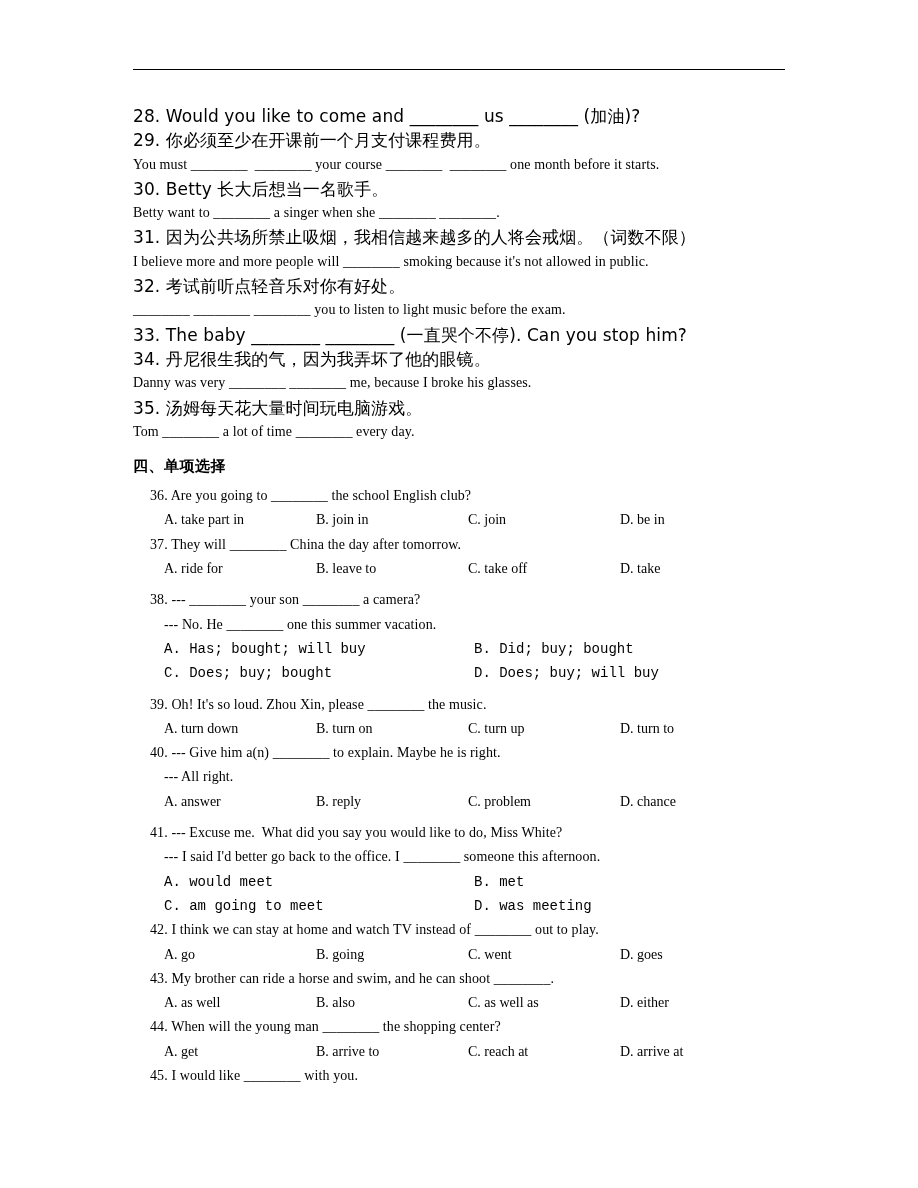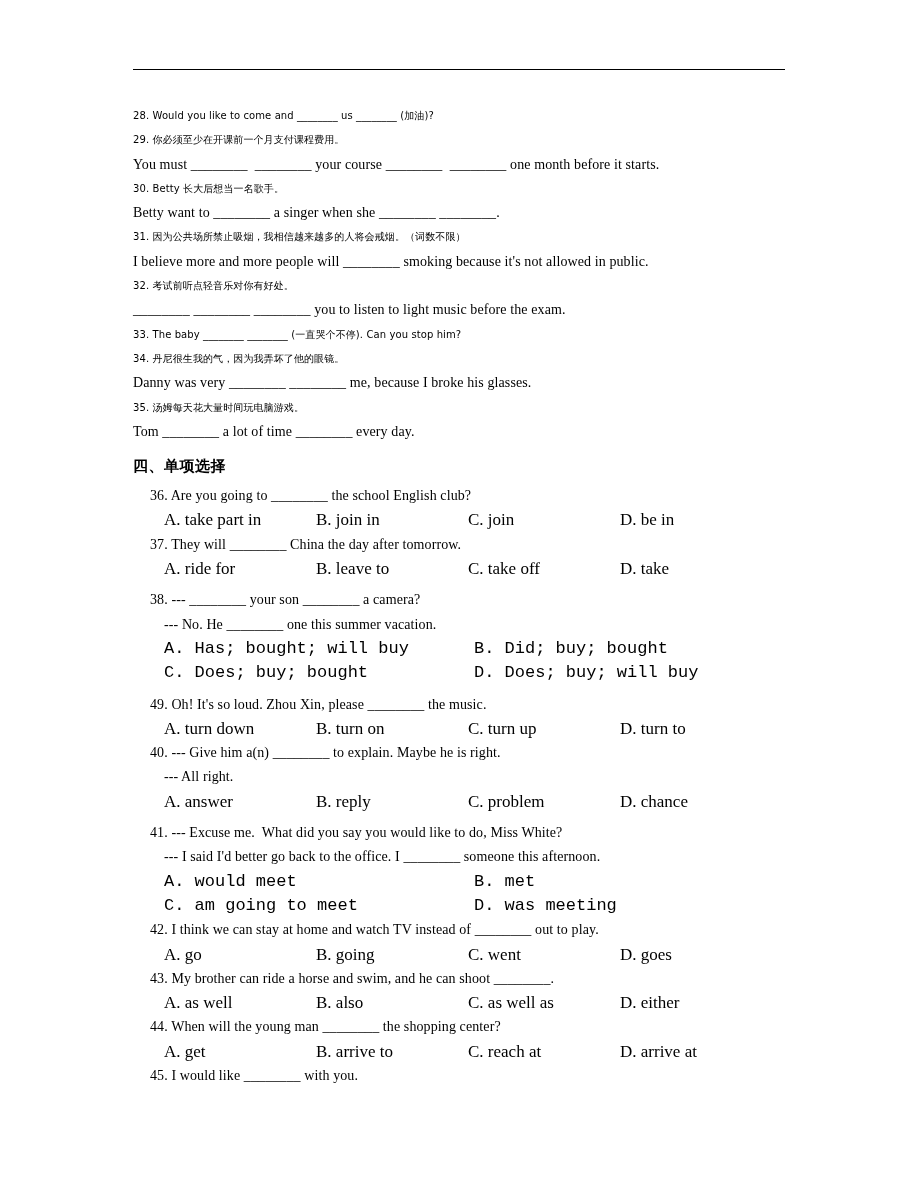--- a/index.html
+++ b/index.html
@@ -34,40 +34,40 @@
     width: 660px;
   }
   .line {
     font-size: 14px;
     line-height: 24.3px;
     white-space: pre;
     letter-spacing: 0.1px;
   }
   .cn {
     font-family: "DejaVu Sans", sans-serif;
-    font-size: 10px;
+    font-size: 17px;
   }
   .section-head {
     font-family: "DejaVu Sans", sans-serif;
     font-weight: bold;
     font-size: 15px;
     line-height: 32px;
     margin-top: 6px;
     margin-bottom: 2px;
     letter-spacing: 0.5px;
   }
   .q {
     margin-left: 0px;
   }
   .q-ind {
     margin-left: 17px;
   }
   .opt-row {
     display: flex;
-    font-size: 17px;
+    font-size: 14px;
     line-height: 24.3px;
     margin-left: 17px;
     white-space: pre;
   }
   .opt-row.indent2 {
     margin-left: 31px;
   }
   .opt4 > span {
     width: 152px;
     flex: 0 0 152px;
@@ -113,21 +113,21 @@
       <div class="line q-ind">36. Are you going to ________ the school English club?</div>
       <div class="opt-row opt4 indent2"><span>A. take part in</span><span>B. join in</span><span>C. join</span><span>D. be in</span></div>
       <div class="line q-ind">37. They will ________ China the day after tomorrow.</div>
       <div class="opt-row opt4 indent2"><span>A. ride for</span><span>B. leave to</span><span>C. take off</span><span>D. take</span></div>
       <div class="gap"></div>
       <div class="line q-ind">38. --- ________ your son ________ a camera?</div>
       <div class="line q-ind" style="margin-left: 31px;">--- No. He ________ one this summer vacation.</div>
       <div class="opt-row opt2 indent2"><span>A. Has; bought; will buy</span><span>B. Did; buy; bought</span></div>
       <div class="opt-row opt2 indent2"><span>C. Does; buy; bought</span><span>D. Does; buy; will buy</span></div>
       <div class="gap"></div>
-      <div class="line q-ind">49. Oh! It's so loud. Zhou Xin, please ________ the music.</div>
+      <div class="line q-ind">39. Oh! It's so loud. Zhou Xin, please ________ the music.</div>
       <div class="opt-row opt4 indent2"><span>A. turn down</span><span>B. turn on</span><span>C. turn up</span><span>D. turn to</span></div>
       <div class="line q-ind">40. --- Give him a(n) ________ to explain. Maybe he is right.</div>
       <div class="line q-ind" style="margin-left: 31px;">--- All right.</div>
       <div class="opt-row opt4 indent2"><span>A. answer</span><span>B. reply</span><span>C. problem</span><span>D. chance</span></div>
       <div class="gap"></div>
       <div class="line q-ind">41. --- Excuse me.  What did you say you would like to do, Miss White?</div>
       <div class="line q-ind" style="margin-left: 31px;">--- I said I'd better go back to the office. I ________ someone this afternoon.</div>
       <div class="opt-row opt2 indent2"><span>A. would meet</span><span>B. met</span></div>
       <div class="opt-row opt2 indent2"><span>C. am going to meet</span><span>D. was meeting</span></div>
       <div class="line q-ind">42. I think we can stay at home and watch TV instead of ________ out to play.</div>

